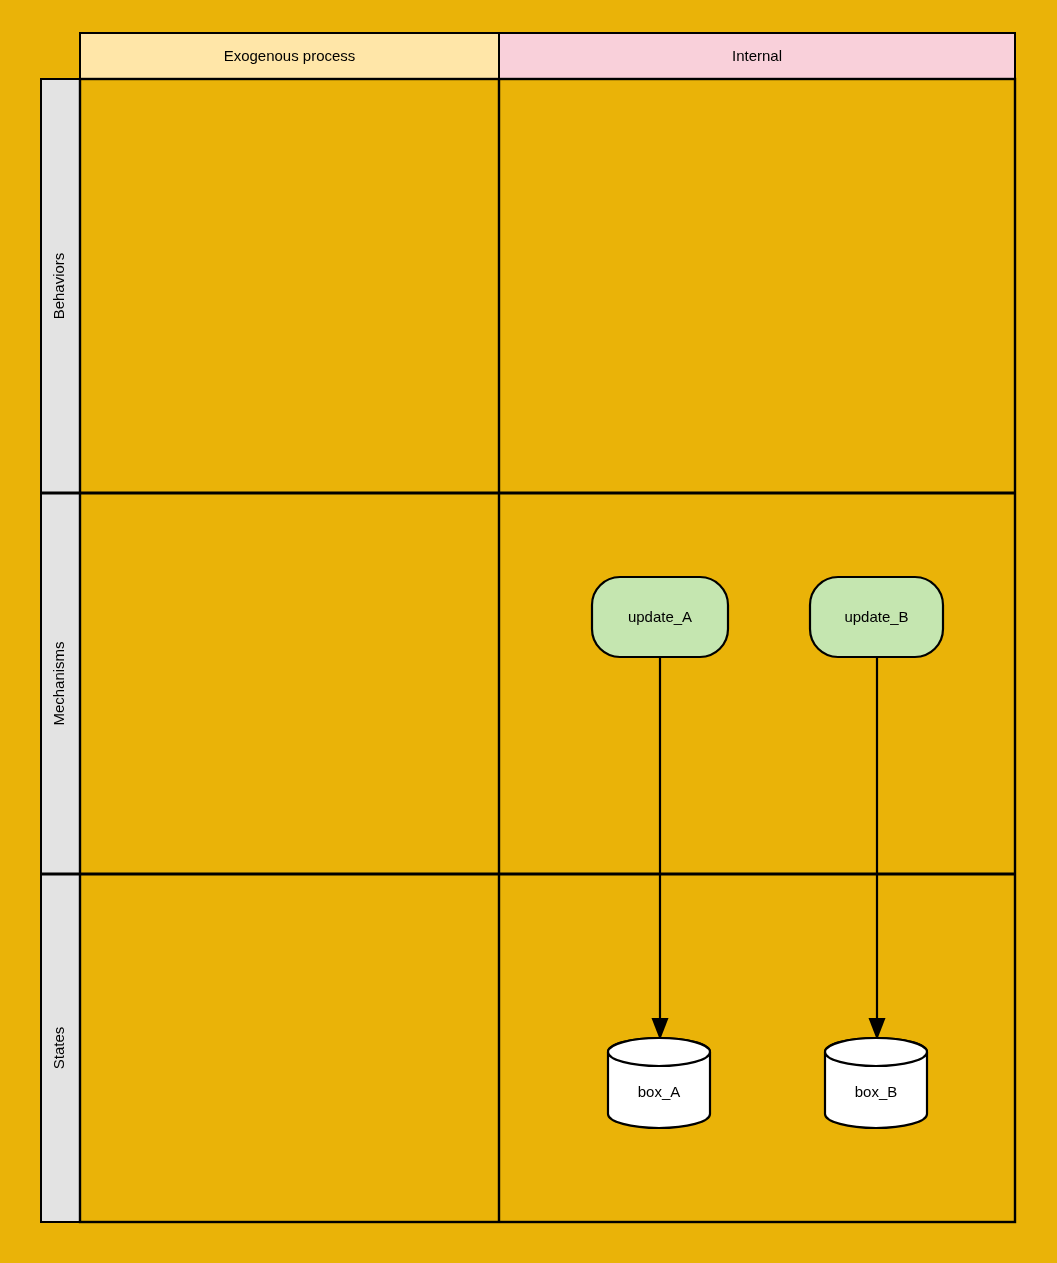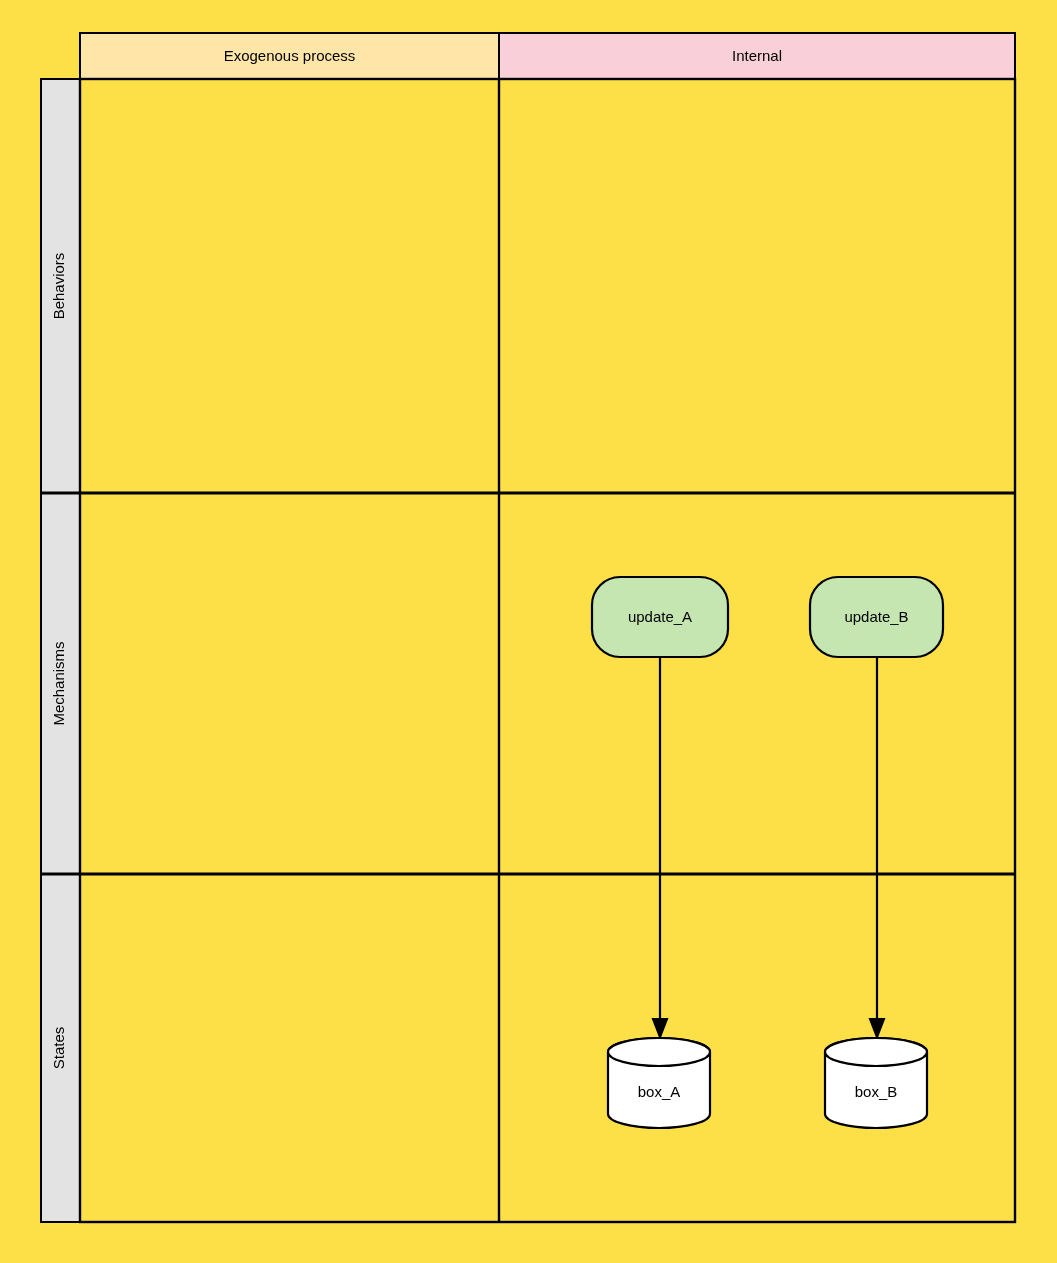--- a/index.html
+++ b/index.html
@@ -8,21 +8,21 @@
     padding: 0;
     background: #ffffff;
   }
   body {
     font-family: "Liberation Sans", sans-serif;
   }
   #canvas {
     position: relative;
     width: 1057px;
     height: 1263px;
-    background: #fde047;
+    background: #eab308;
     overflow: hidden;
   }
   #diagram-svg {
     position: absolute;
     left: 0;
     top: 0;
     width: 1057px;
     height: 1263px;
   }
   .grid-line {

